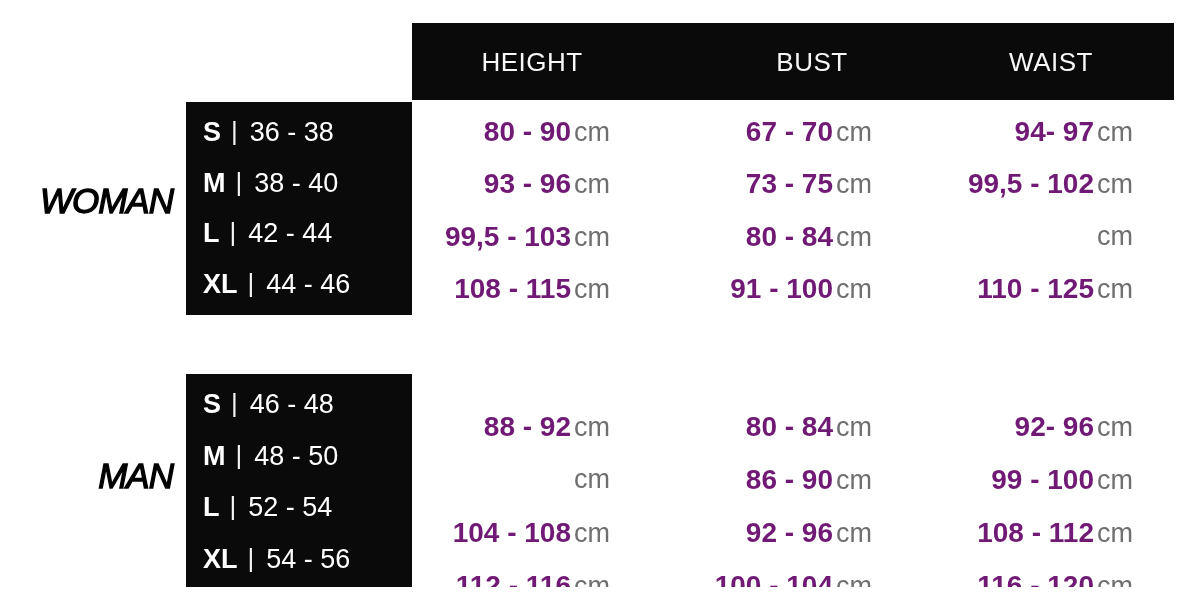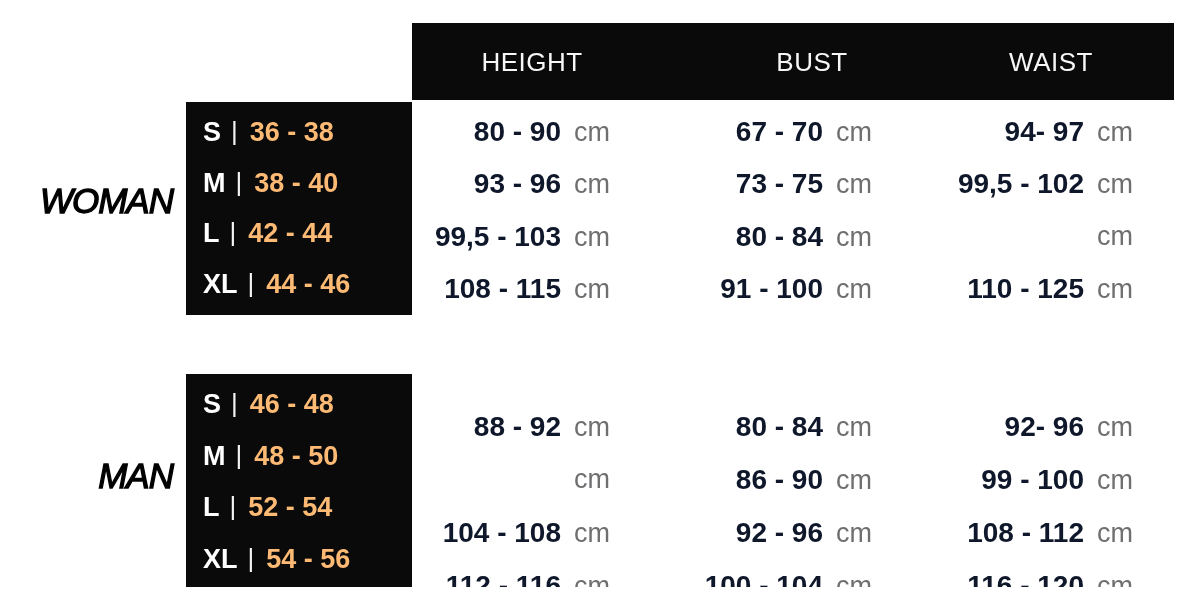--- a/index.html
+++ b/index.html
@@ -40,39 +40,39 @@
     padding:5px 0 5px 17px;
   }
   .woman-box { top:102px; height:213px; }
   .man-box   { top:374px; height:216px; }
   .size-row {
     display:flex; align-items:center; color:#ffffff;
     font-size:27px; line-height:27px; white-space:nowrap;
   }
   .size-letter { font-weight:700; color:#ffffff; }
   .size-sep    { font-weight:400; font-size:26px; color:#f4f4f4; margin:0 12px 0 10px; position:relative; top:-1px; }
-  .size-range  { font-weight:700; color:#fdba74; }
+  .size-range  { font-weight:400; color:#ffffff; }
 
   
   .data-grid {
     position:absolute; left:412px; width:762px; box-sizing:border-box;
     display:flex; flex-direction:column; justify-content:space-around;
   }
   .woman-grid { top:102px; height:213px; padding-top:4px; }
   .man-grid   { top:396px; height:216px; padding-top:4px; }
   .data-row { display:flex; }
   .cell {
     display:flex; justify-content:flex-end; align-items:baseline;
     white-space:nowrap;
   }
   .cell-height { width:198px; }
   .cell-bust   { width:262px; }
   .cell-waist  { width:261px; }
-  .val  { font-weight:700; font-size:28px; color:#0f172a; }
-  .unit { font-weight:400; font-size:27px; color:#6f6f71; margin-left:13px; }
+  .val  { font-weight:700; font-size:28px; color:#701a75; }
+  .unit { font-weight:400; font-size:27px; color:#6f6f71; margin-left:3px; }
 </style>
 </head>
 <body>
 
 <div class="canvas">
 
   <div class="header-bar">
     <span class="hcol h1">HEIGHT</span>
     <span class="hcol h2">BUST</span>
     <span class="hcol h3">WAIST</span>

